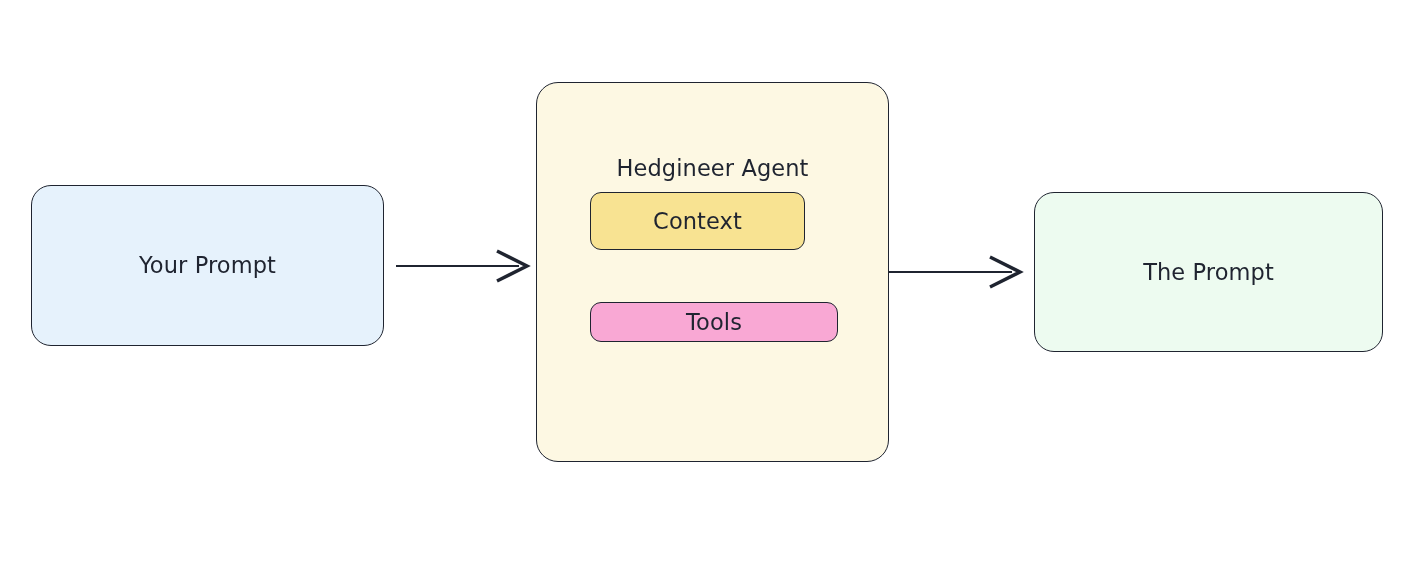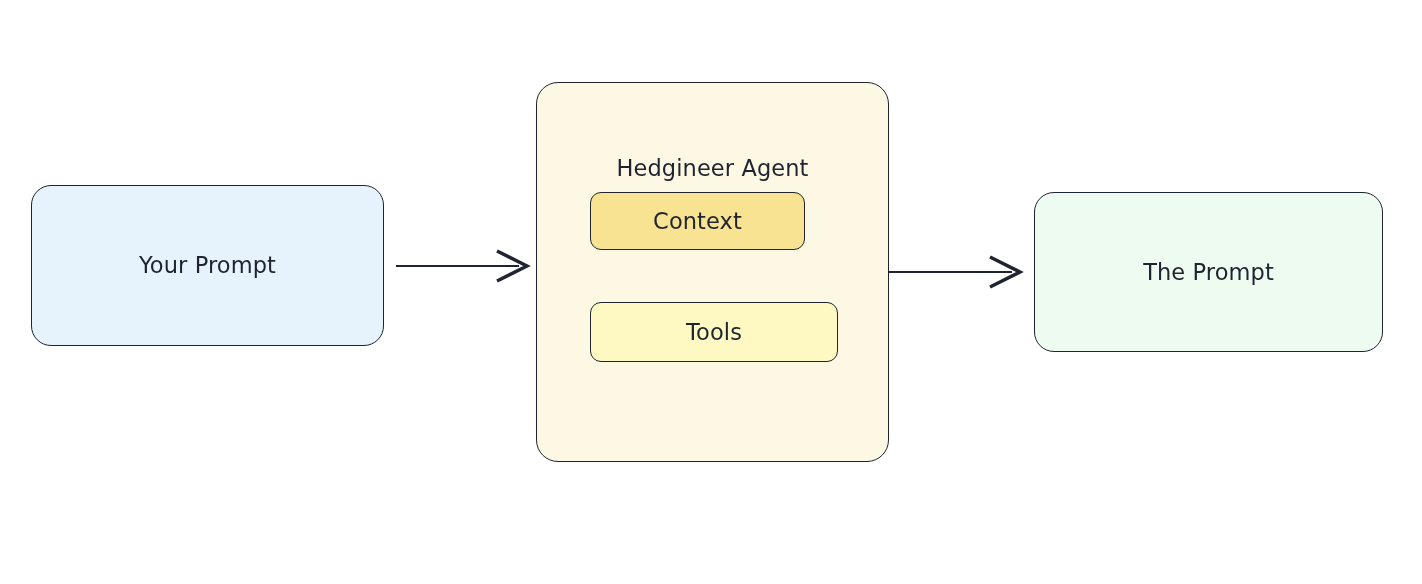--- a/index.html
+++ b/index.html
@@ -82,23 +82,23 @@
     border-radius: 11px;
     background: #f8e392;
   }
   #node-context .node-label { font-size: 22.5px; }
 
   
   #node-tools {
     left: 590px;
     top: 302px;
     width: 248px;
-    height: 60px;
+    height: 40px;
     border-radius: 11px;
-    background: #fef9c3;
+    background: #f9a8d4;
   }
   #node-tools .node-label { font-size: 22.5px; }
 
   
   #node-output {
     left: 1034px;
     top: 192px;
     width: 349px;
     height: 160px;
     border-radius: 20px;

